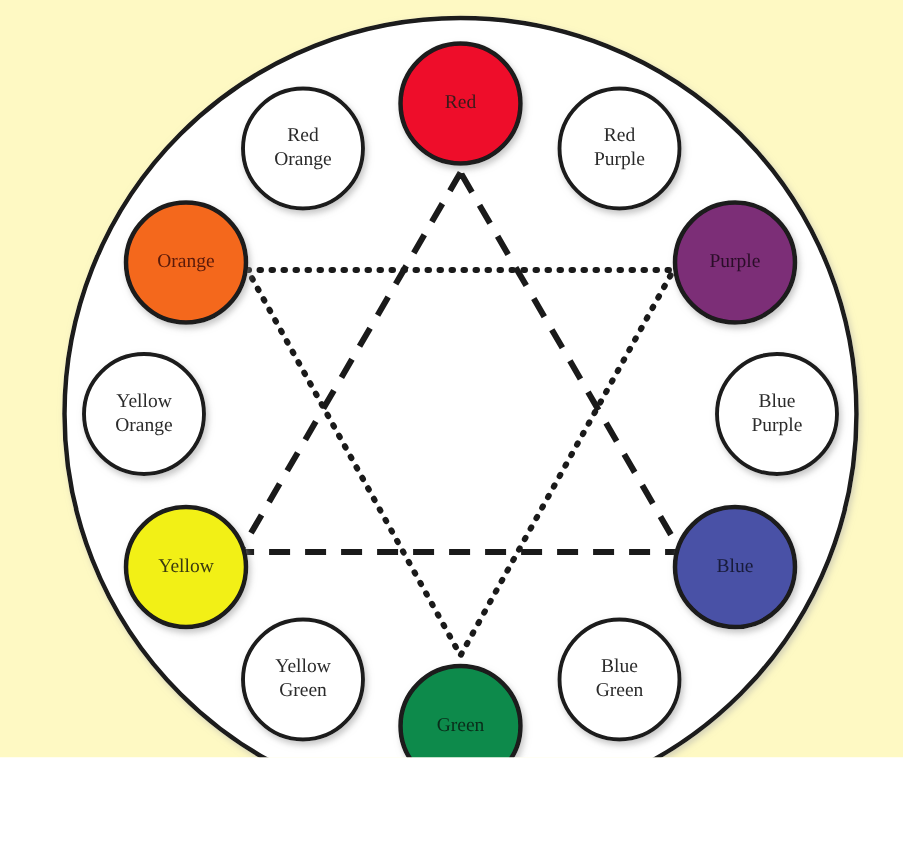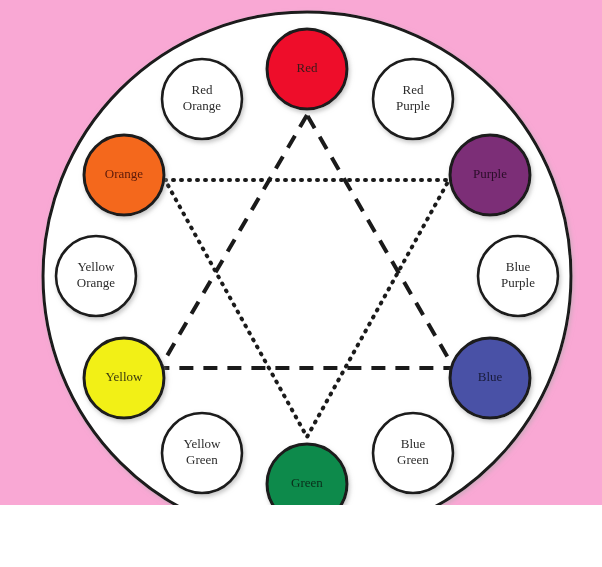--- a/index.html
+++ b/index.html
@@ -7,21 +7,21 @@
     padding: 0;
     background: #ffffff;
   }
   body {
     font-family: "Liberation Serif", serif;
   }
   #wheel-container {
     position: relative;
     width: 602px;
     height: 505px;
-    background: #f9a8d4;
+    background: #fef9c3;
     overflow: hidden;
   }
   #wheel-svg {
     position: absolute;
     top: 0;
     left: 0;
     width: 602px;
     height: 567px;
   }
   .swatch-label {

